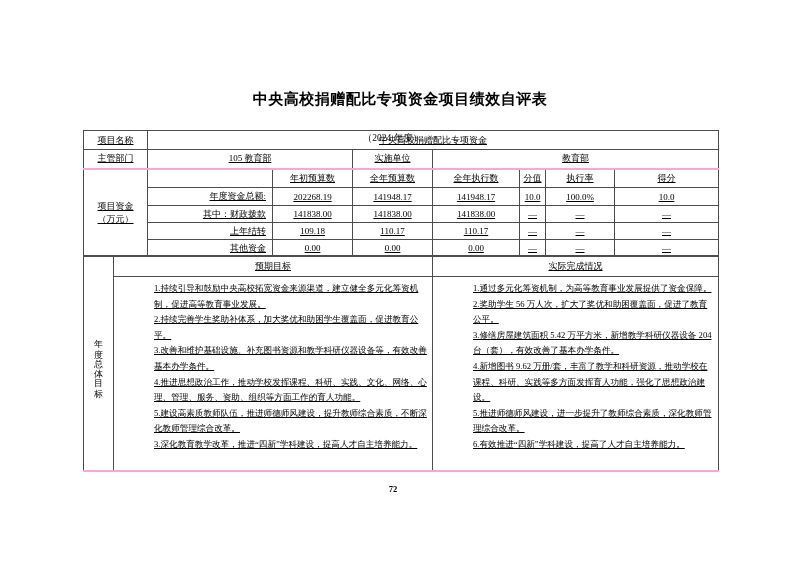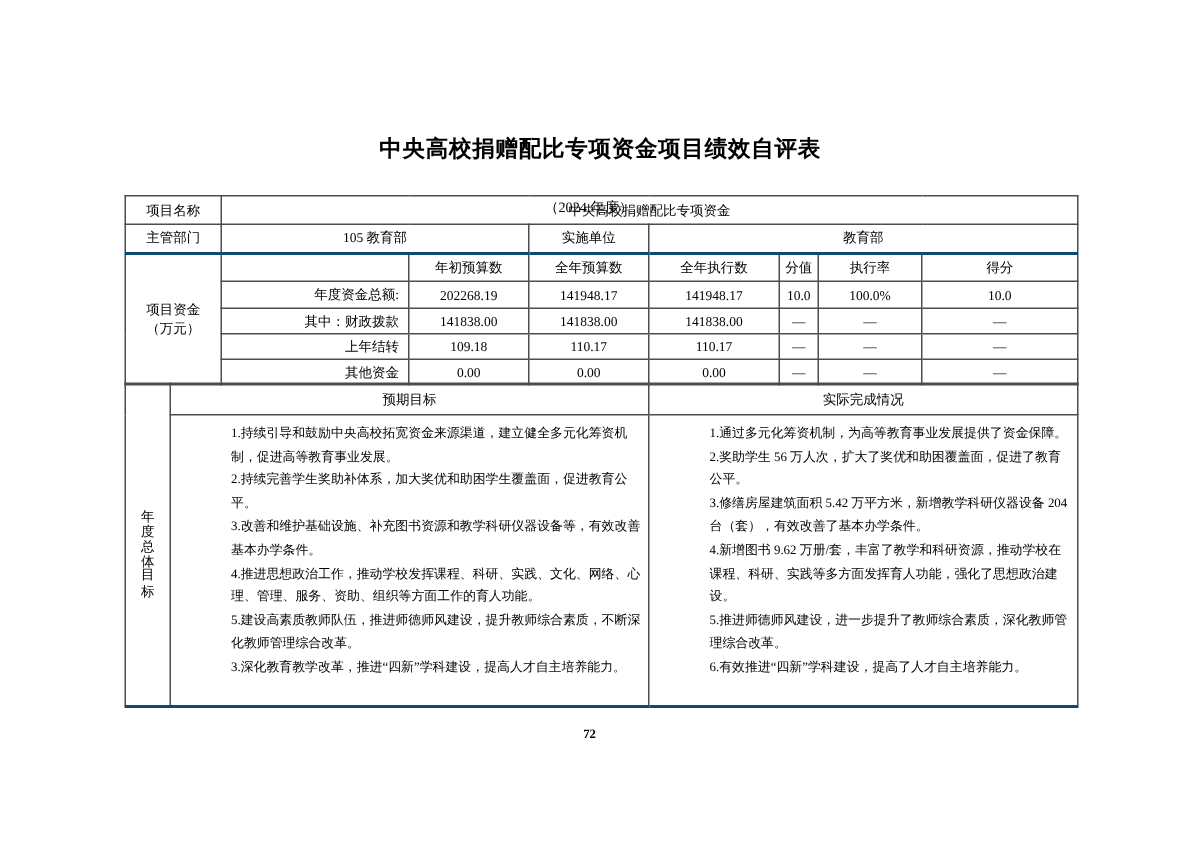--- a/index.html
+++ b/index.html
@@ -5,24 +5,24 @@
   html,body{margin:0;padding:0;background:#ffffff;}
   .page{position:relative;width:800px;height:565px;background:#ffffff;overflow:hidden;
         font-family:"Liberation Serif","DejaVu Serif",serif;color:#000000;}
   .title{position:absolute;top:90px;left:0;right:0;text-align:center;
          font-size:15px;font-weight:bold;letter-spacing:0.5px;}
   .subtitle{position:absolute;top:112px;left:0;right:15px;text-align:center;font-size:9.5px;margin-top:20px;}
   table{border-collapse:collapse;table-layout:fixed;}
   .tbl-top{position:absolute;left:83px;top:130px;width:635px;}
   .tbl-bottom{position:absolute;left:83px;top:255px;width:635px;}
   td{border:1px solid #4d4d4d;font-size:9px;text-align:center;
-     padding:0 2px;overflow:hidden;white-space:nowrap;}
+     padding:0 2px;overflow:hidden;white-space:nowrap;text-decoration:underline;}
   .r1{height:19px;} .r2{height:19px;} .r3{height:19px;}
   .r4{height:18px;} .r5{height:17px;} .r6{height:17px;} .r7{height:17px;}
-  .thick-bottom{border-bottom:2px solid #0c4a6e;}
+  .thick-bottom{border-bottom:2px solid #f9a8d4;}
   .lbl{text-align:right;padding-right:6px;}
   .fund-side div{line-height:13px;}
   .g-head{height:21px;}
   .g-body{height:194px;}
   .goal-cell{vertical-align:top;text-align:left;padding:4px 5px 0 5px;white-space:normal;}
   .gi{font-size:8.6px;line-height:15.6px;text-align:left;margin-left:35px;}
   .vert{display:inline-block;writing-mode:vertical-lr;text-orientation:upright;
         font-size:9px;letter-spacing:10px;line-height:14px;}
   .pageno{position:absolute;top:484px;left:83px;width:620px;text-align:center;
           font-size:8.5px;font-weight:bold;}

